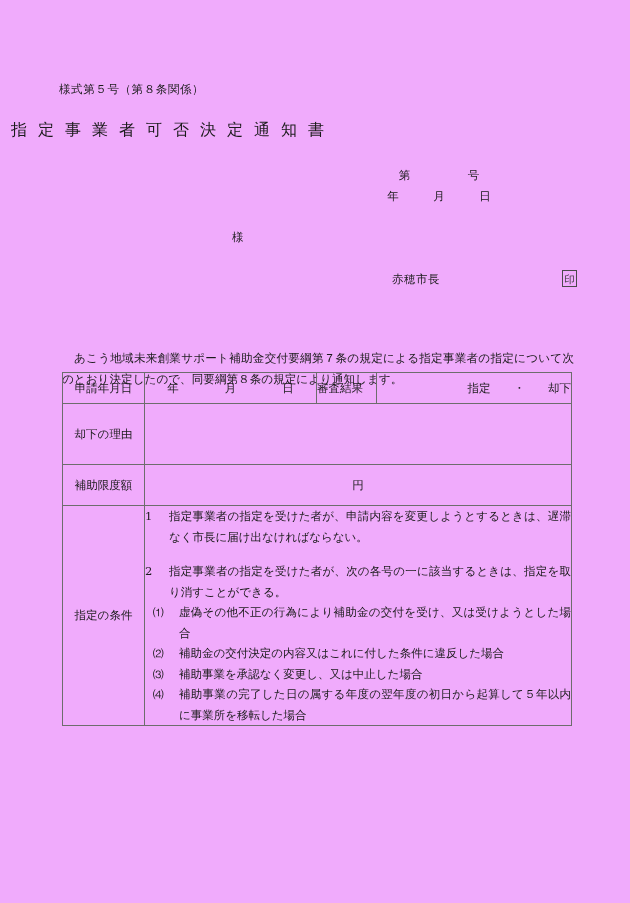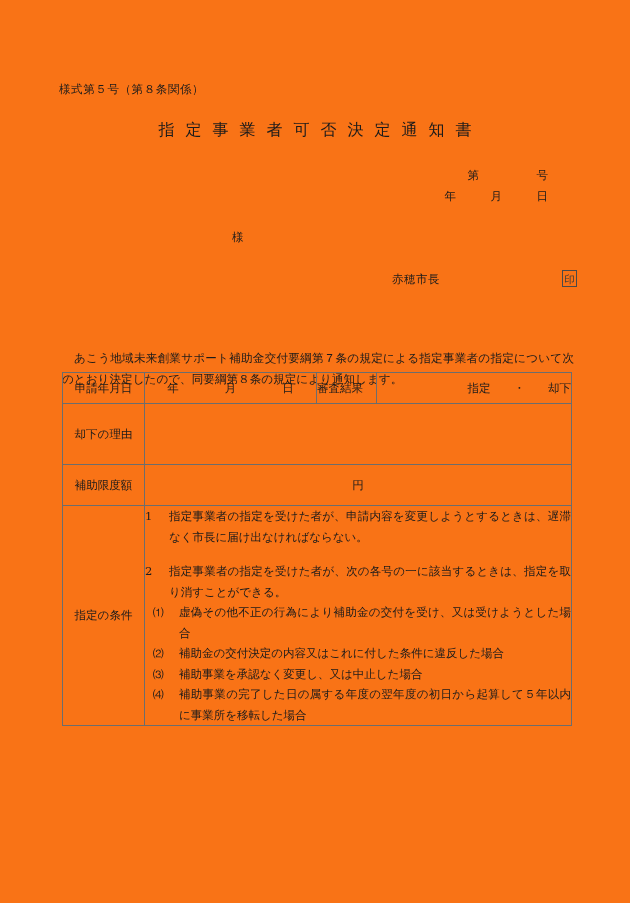--- a/index.html
+++ b/index.html
@@ -9,55 +9,55 @@
   }
   body {
     font-family: "DejaVu Serif", "Liberation Serif", serif;
     color: #1b1b1b;
     -webkit-font-smoothing: antialiased;
   }
   .page {
     position: relative;
     width: 630px;
     height: 903px;
-    background: #f97316;
+    background: #f0abfc;
     overflow: hidden;
     box-sizing: border-box;
   }
 
   
   .form-no {
     position: absolute;
     left: 59px;
     top: 82px;
     font-size: 11.5px;
     letter-spacing: 0.6px;
     white-space: nowrap;
   }
 
   .doc-title {
     position: absolute;
     left: 0;
     top: 120px;
     width: 630px;
-    text-align: center;
+    text-align: left;
     font-size: 16px;
     letter-spacing: 11px;
     text-indent: 11px;
     white-space: nowrap;
   }
 
   .ref-block {
     position: absolute;
     left: 330px;
     top: 165px;
     width: 230px;
     font-size: 11.5px;
     line-height: 21px;
-    text-align: right;
+    text-align: center;
   }
   .ref-line-1 { white-space: pre; padding-right: 12px; }
   .ref-line-2 { white-space: pre; padding-right: 12px; }
 
   .addressee {
     position: absolute;
     left: 232px;
     top: 230px;
     font-size: 11.5px;
     white-space: nowrap;

